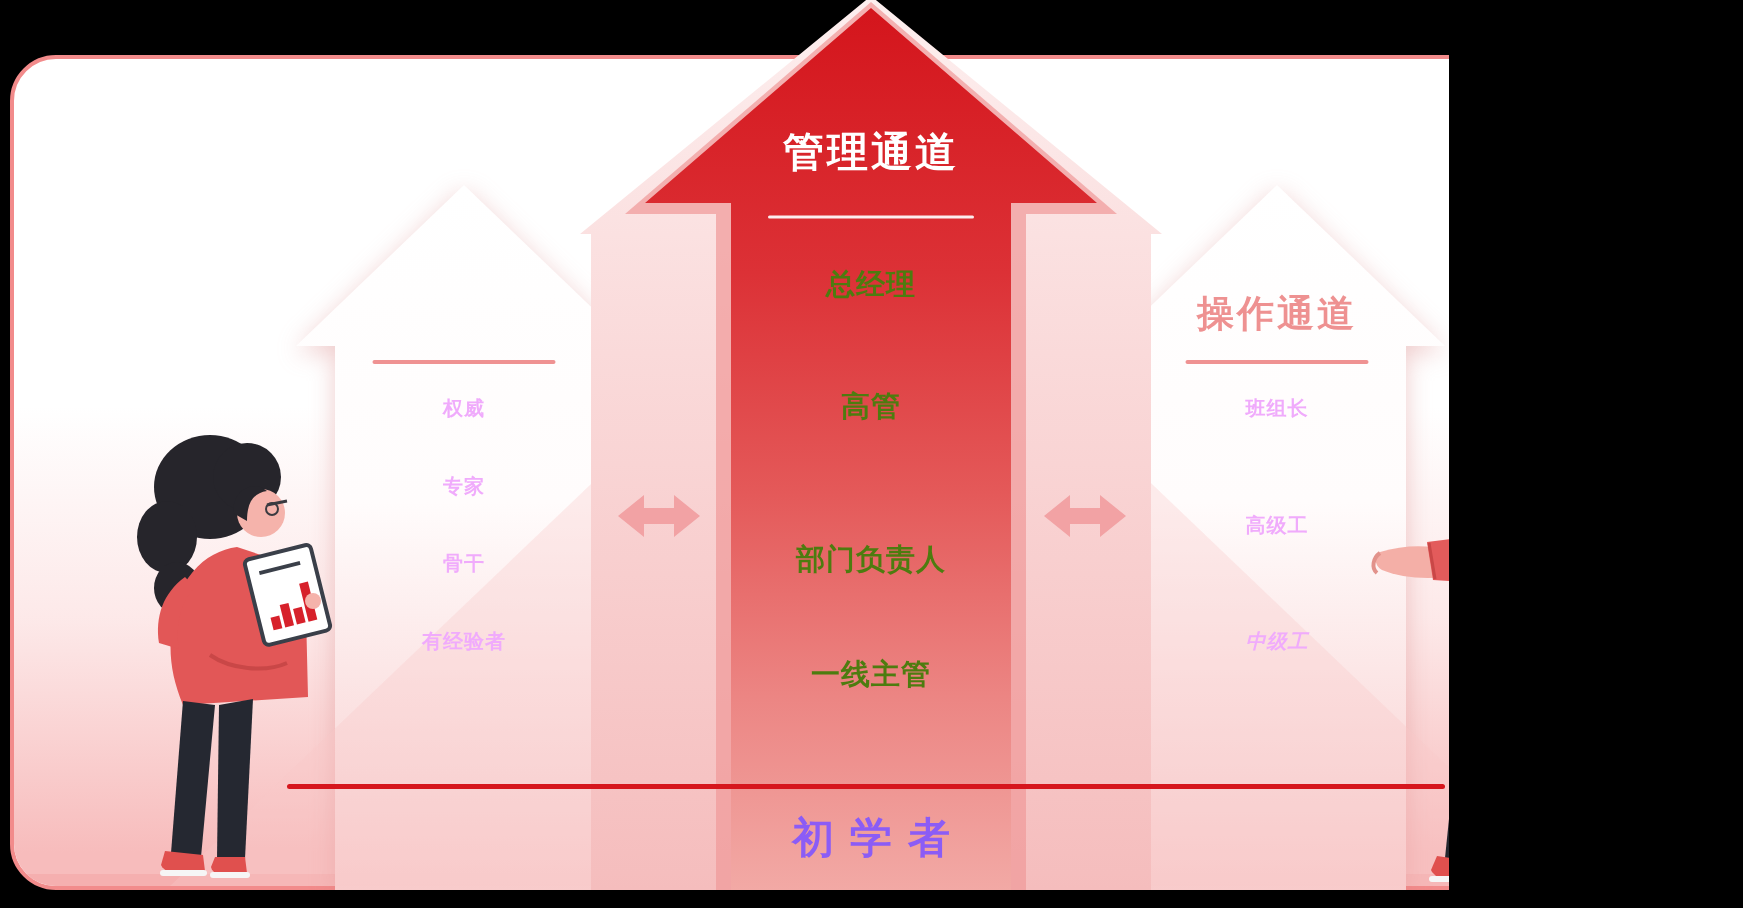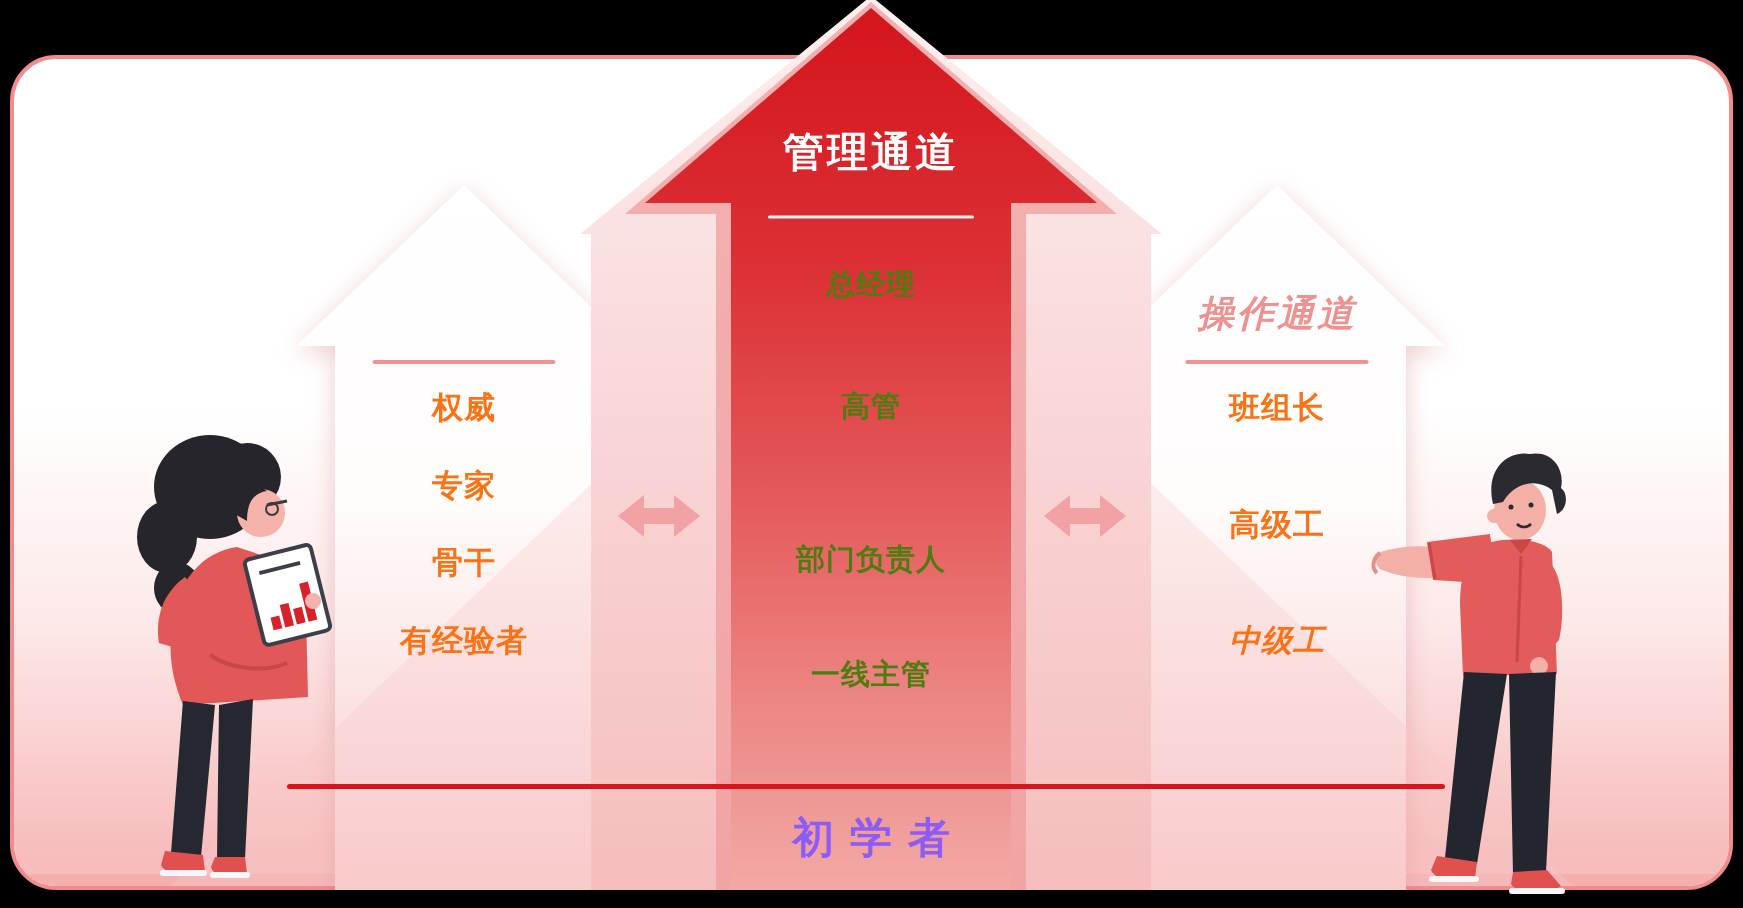--- a/index.html
+++ b/index.html
@@ -1,33 +1,33 @@
 <!DOCTYPE html>
 <html><head>
 <meta charset="utf-8">
 <style>
   html,body{margin:0;padding:0;background:#000;}
-  .stage{position:relative;width:1743px;height:908px;background:#000;overflow:hidden;
-         font-family:"Liberation Sans","DejaVu Sans",sans-serif;}
+  .stage{position:relative;width:1442px;height:908px;background:#000;overflow:hidden;
+         font-family:"Liberation Sans","DejaVu Sans",sans-serif;padding-left:7px;}
   
   .card{position:absolute;left:10px;top:55px;width:1715px;height:827px;
         background:#fff;border:4px solid #F28B8B;border-radius:46px;}
   .card-wash{position:absolute;left:14px;top:59px;width:1715px;height:827px;border-radius:42px;overflow:hidden;}
   .wash-bottom{position:absolute;left:0;top:0;width:100%;height:100%;
         background:linear-gradient(180deg,rgba(255,255,255,0) 42%,rgba(250,205,205,.45) 68%,#F7BCBC 96%);}
   .wash-floor{position:absolute;left:0;bottom:0;width:100%;height:12px;background:#F5ADAD;opacity:.85;}
   .beam{position:absolute;top:0;left:0;width:1743px;height:908px;pointer-events:none;}
   
   .layer{position:absolute;left:0;top:0;}
   
   .ctr{position:absolute;transform:translate(-50%,-50%);white-space:nowrap;font-weight:700;}
   .mgmt-title{font-size:41px;color:#ffffff;letter-spacing:3px;}
   .side-title{font-size:37px;color:#EE9191;letter-spacing:3px;}
   .mgmt-item{font-size:29px;color:#4d7c0f;letter-spacing:1px;}
-  .side-item{font-size:31px;color:#f97316;letter-spacing:1px;}
+  .side-item{font-size:20px;color:#f0abfc;letter-spacing:1px;}
   .underline{position:absolute;transform:translate(-50%,-50%);border-radius:2px;}
   .u-white{width:206px;height:3px;background:rgba(255,255,255,.92);}
   .u-salmon{width:183px;height:4px;background:#EF9292;}
   .baseline-line{position:absolute;left:287px;top:784px;width:1158px;height:5px;background:#D6161D;border-radius:3px;}
   .baseline-label{font-size:42px;color:#8b5cf6;letter-spacing:16px;}
   .dbl-arrow{position:absolute;width:82px;height:42px;}
 </style>
 </head>
 <body>
 
@@ -89,21 +89,21 @@
   <div class="ctr mgmt-item" style="left:871px;top:407px;">高管</div>
   <div class="ctr mgmt-item" style="left:871px;top:529px;margin-top:31px;">部门负责人</div>
   <div class="ctr mgmt-item" style="left:871px;top:675px;">一线主管</div>
 
   <div class="underline u-salmon" style="left:464px;top:362px;"></div>
   <div class="ctr side-item" style="left:464px;top:408px;">权威</div>
   <div class="ctr side-item" style="left:464px;top:486px;">专家</div>
   <div class="ctr side-item" style="left:464px;top:563px;">骨干</div>
   <div class="ctr side-item" style="left:464px;top:641px;">有经验者</div>
 
-  <div class="ctr side-title" style="left:1277px;top:314px;font-style:italic;">操作通道</div>
+  <div class="ctr side-title" style="left:1277px;top:314px;">操作通道</div>
   <div class="underline u-salmon" style="left:1277px;top:362px;"></div>
   <div class="ctr side-item" style="left:1277px;top:408px;">班组长</div>
   <div class="ctr side-item" style="left:1277px;top:525px;">高级工</div>
   <div class="ctr side-item" style="left:1277px;top:641px;font-style:italic;">中级工</div>
 
   <div class="baseline-line"></div>
   <div class="ctr baseline-label" style="left:879px;top:838px;">初学者</div>
 
   <svg class="layer" style="left:115px;top:425px;" width="225" height="482" viewBox="0 0 225 482">
     <g fill="#26252B">

